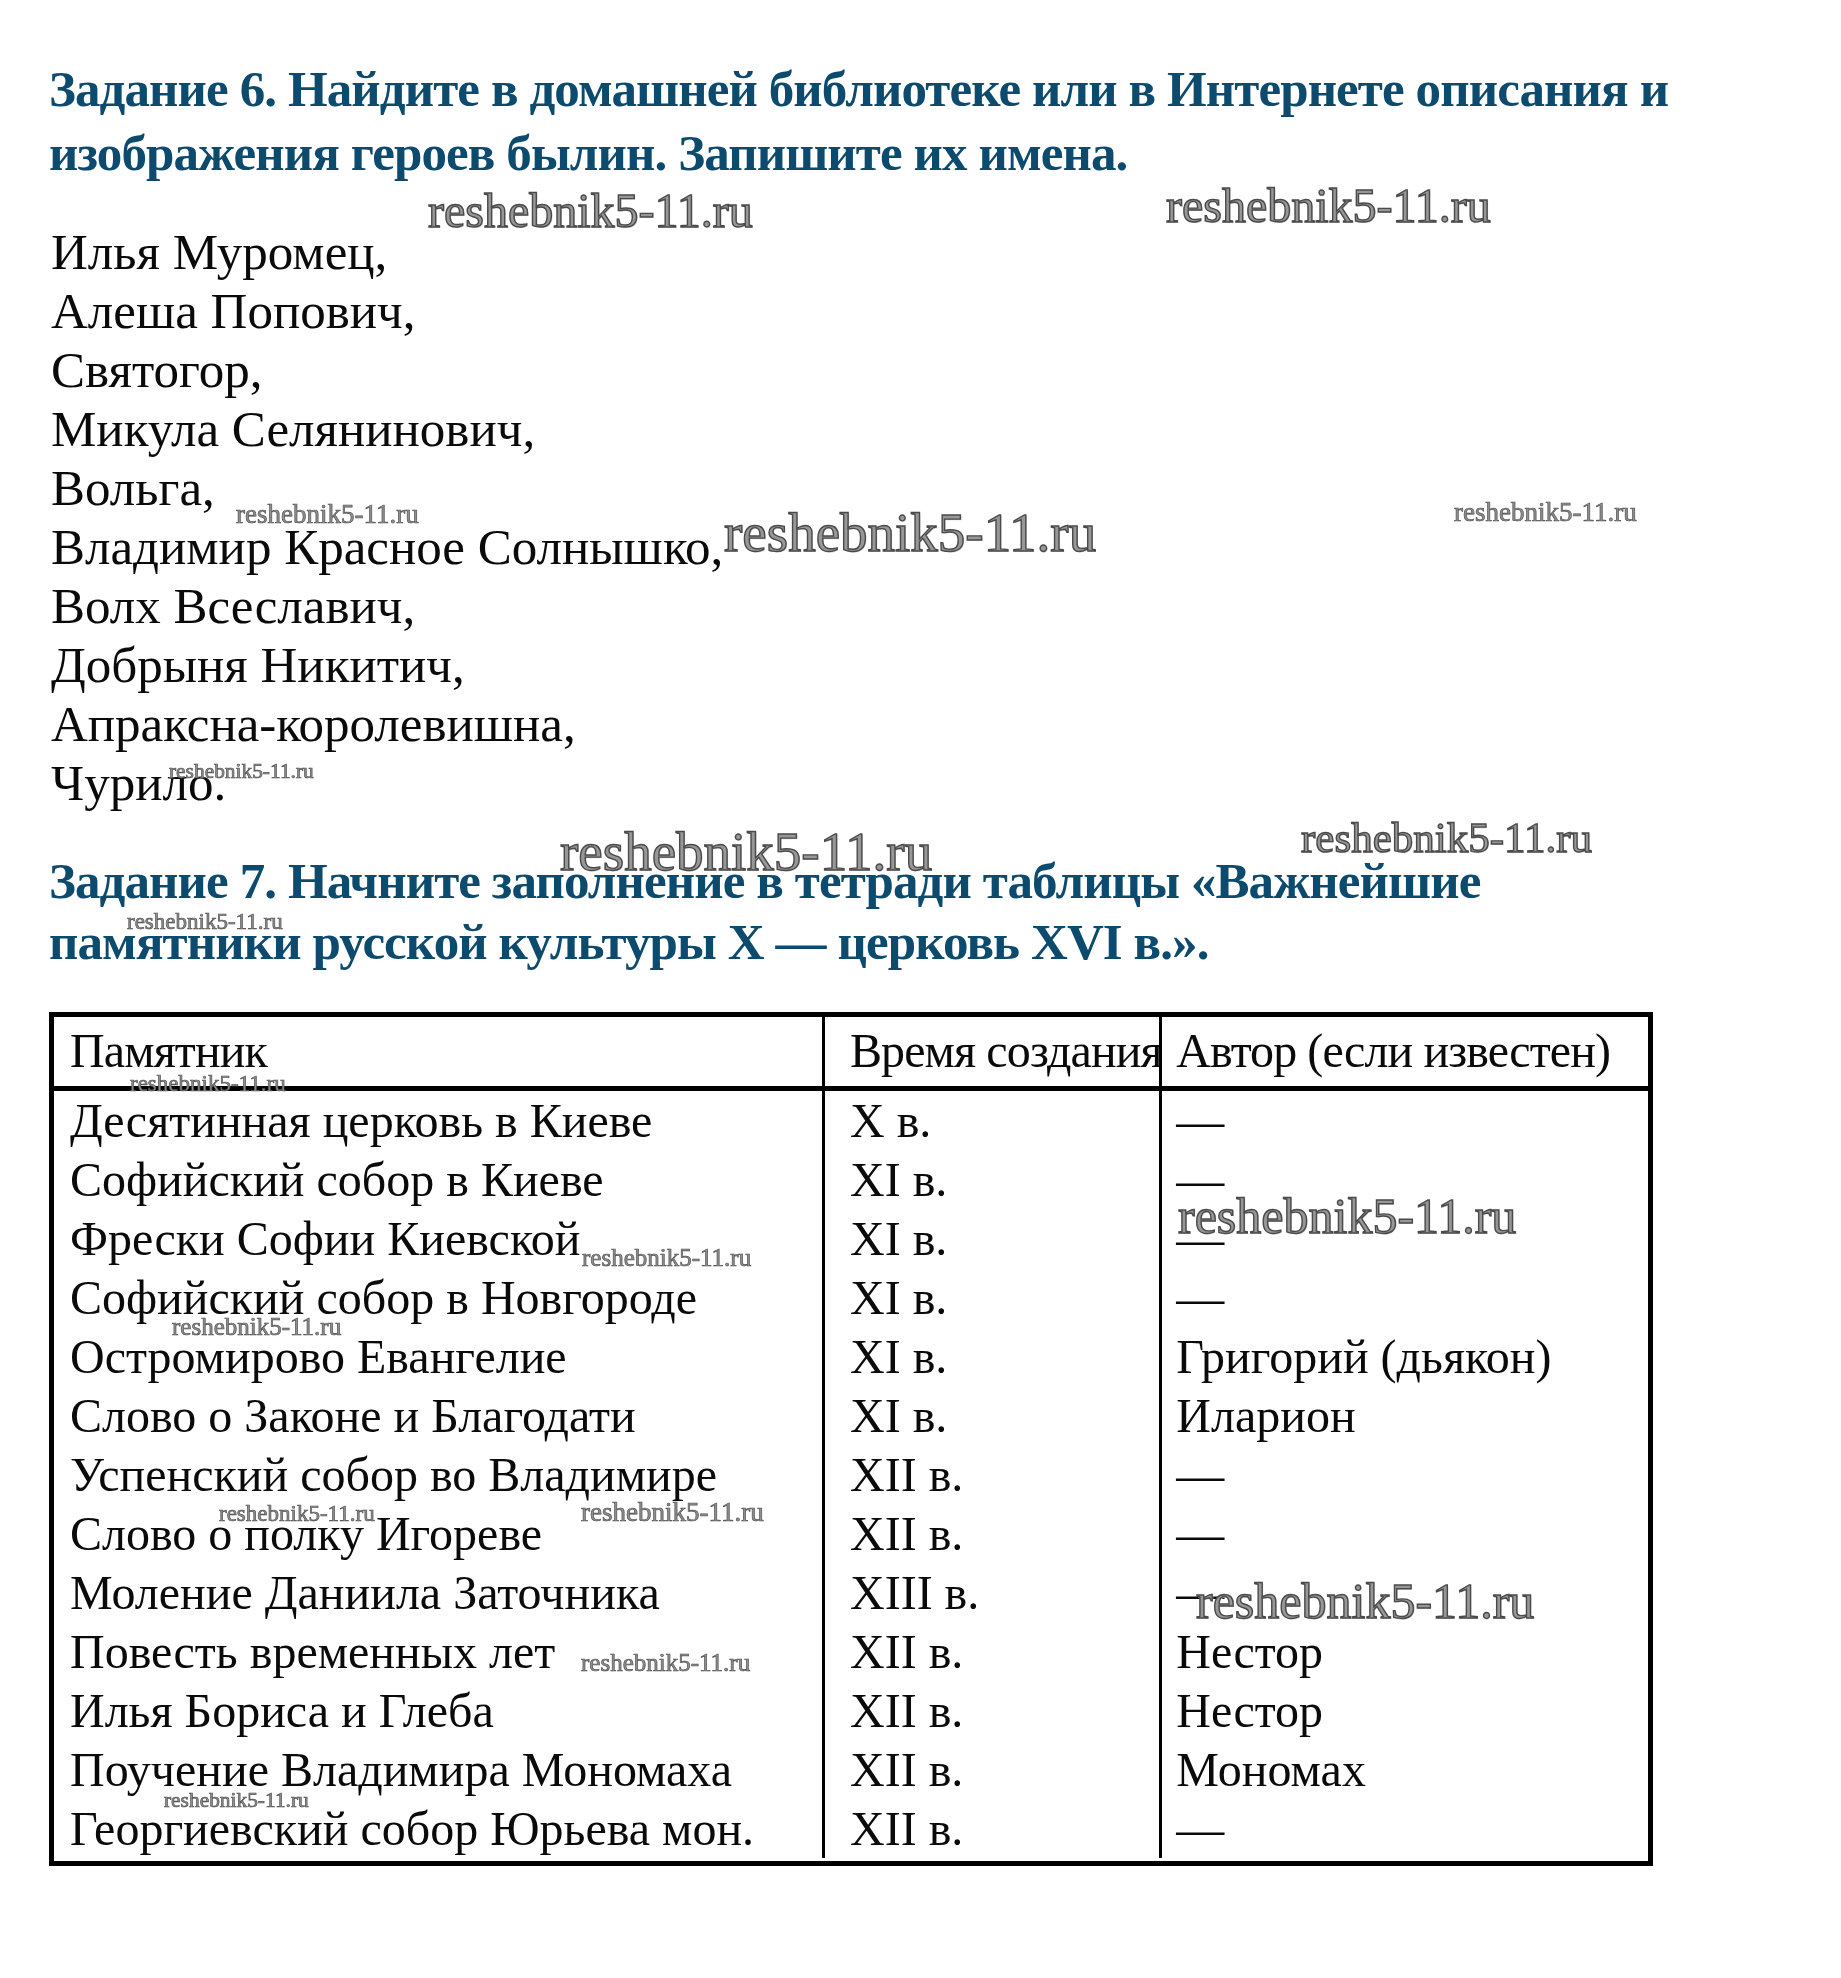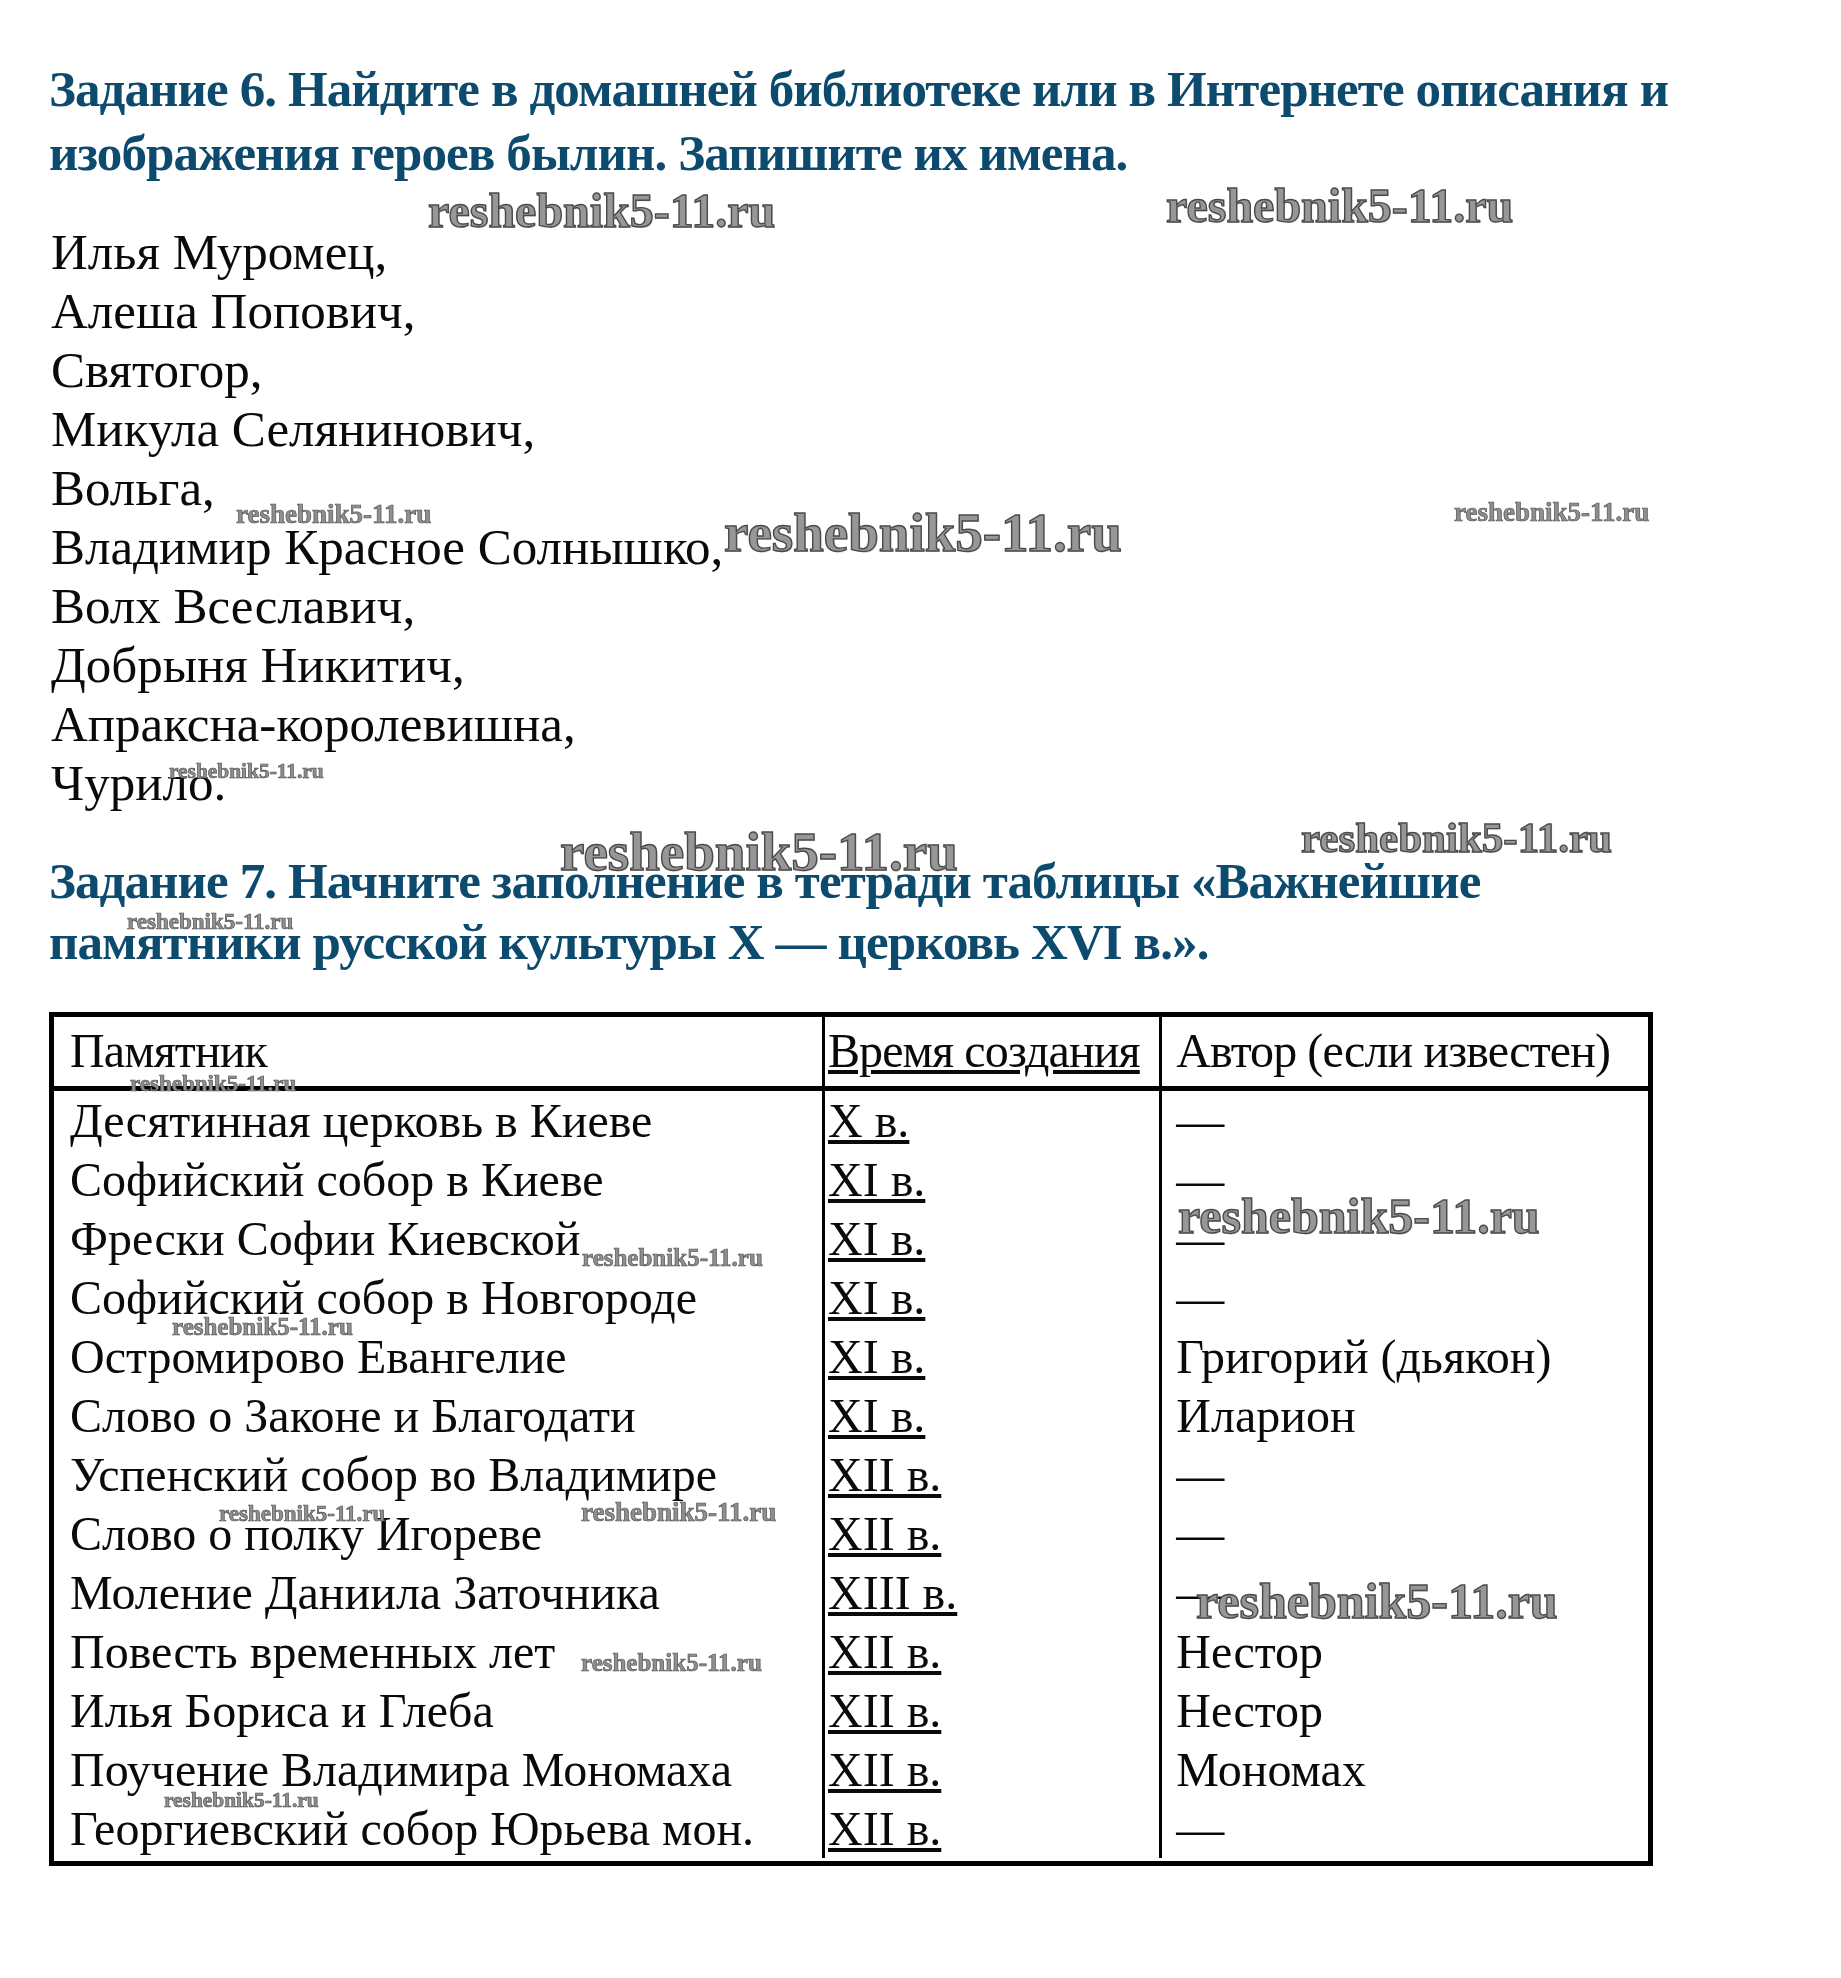--- a/index.html
+++ b/index.html
@@ -48,27 +48,27 @@
   .trow  { display: flex; height: 59px; }
   .cell {
     box-sizing: border-box;
     white-space: nowrap;
     overflow: visible;
     font-size: 48px;
     line-height: 59px;
   }
   .thead .cell { line-height: 67px; letter-spacing: -0.9px; }
   .c0 { width: 768px; padding-left: 16px; }
-  .c1 { width: 337px; border-left: 3.6px solid #000; padding-left: 3px; text-decoration: underline; }
+  .c1 { width: 337px; border-left: 3.6px solid #000; padding-left: 25px; }
   .c2 { width: 488px; border-left: 3.6px solid #000; padding-left: 14.3px; }
   
   .wm {
     position: absolute;
     font-family: "Liberation Serif", serif;
-    font-weight: bold;
+    font-weight: normal;
     white-space: nowrap;
     color: #979797;
     -webkit-text-stroke: 1.4px #4a4a4a;
     text-shadow: 0.9px 0.9px 0 #d8d8d8;
     letter-spacing: 0px;
   }
   .wm-s { -webkit-text-stroke: 0.7px #555; text-shadow: none; color: #8f8f8f; }
   .wm-a { left: 428px;  top: 183px;  font-size: 48px; }
   .wm-b { left: 1166px; top: 178px;  font-size: 48px; }
   .wm-c { left: 236px;  top: 499px;  font-size: 27px; }

